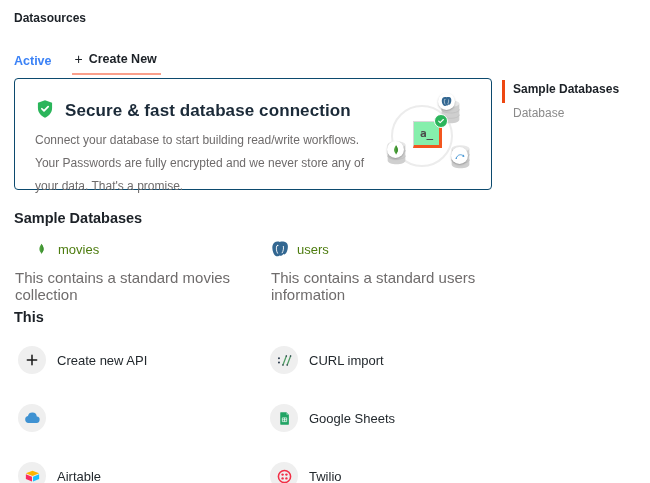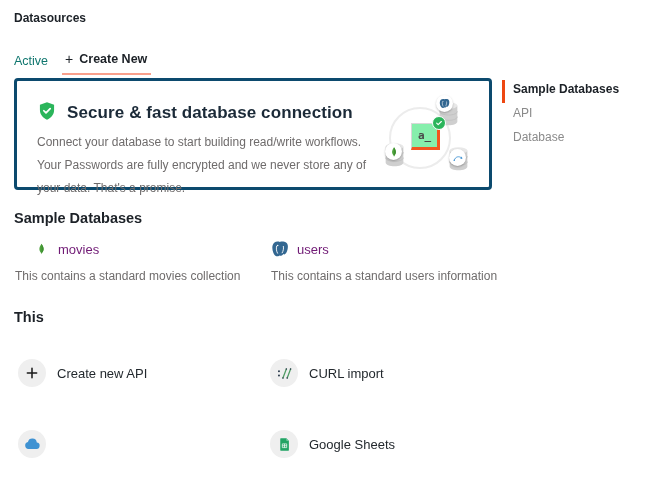--- a/index.html
+++ b/index.html
@@ -6,26 +6,26 @@
   html,body { background:#fff; }
   .app {
     position:relative; width:650px; height:483px; background:#fff;
     font-family:"Liberation Sans", sans-serif; overflow:hidden; color:#1b1f23;
   }
   .page-title { position:absolute; left:14px; top:11px; font-size:12px; font-weight:600; color:#1c2127; }
 
   
   .tab-bar { position:absolute; left:14px; top:52px; display:flex; align-items:flex-end; }
   .tab { font-size:12.5px; padding-bottom:7px; cursor:pointer; }
-  .tab-inactive { color:#0f766e; margin-right:14px; }
+  .tab-inactive { color:#3b82f6; margin-right:20px;font-weight:bold; }
   .tab-active { color:#1c2127; font-weight:600; padding-left:3px; padding-right:4px; border-bottom:2px solid #f9a08c; display:flex; gap:6px; align-items:center; }
   .plus-glyph { font-weight:500; font-size:14px; line-height:10px; }
 
   
-  .hero-card { position:absolute; left:14px; top:78px; width:478px; height:112px; border:3px solid #0c4a6e; border-radius:4px; background:#fff; }
+  .hero-card { position:absolute; left:14px; top:78px; width:478px; height:112px; border:1px solid #0c4a6e; border-radius:4px; background:#fff; }
   .hero-title-row { position:absolute; left:20px; top:20px; display:flex; align-items:center; gap:10px; }
   .hero-title { font-size:17px; font-weight:700; color:#1b2a38; letter-spacing:.1px; }
   .hero-desc { position:absolute; left:20px; top:50px; width:330px; font-size:12px; line-height:23px; color:#6e6b6b; }
 
   
   .illus { position:absolute; right:6px; top:14px; width:100px; height:84px; }
   .illus-ring { position:absolute; left:6px; top:12px; width:62px; height:62px; border:2px solid #ececec; border-radius:50%; }
   .cyl { position:absolute; width:23px; height:27px; }
   .cyl-top { left:54px; top:5px; }
   .cyl-left { left:0px; top:46px; }
@@ -51,26 +51,26 @@
   .h-sample { top:210px; }
   .h-apis { top:309px; }
 
   
   .db-item { position:absolute; width:252px; cursor:pointer; }
   .db-item-1 { left:15px; top:238px; }
   .db-item-2 { left:271px; top:238px; }
   .db-row { display:flex; align-items:center; height:22px; }
   .db-row-1 { padding-left:17px; }
   .db-icon { width:18px; display:flex; justify-content:center; }
-  .db-name { margin-left:8px; font-size:13px; font-weight:500; color:#701a75; }
-  .db-desc { margin-top:9px; font-size:12px; color:#6f6c6c; }
+  .db-name { margin-left:8px; font-size:13px; font-weight:500; color:#4d7c0f; }
+  .db-desc { margin-top:9px; font-size:15px; color:#6f6c6c; }
 
   
   .plugin-grid { position:absolute; left:18px; top:346px; display:grid; grid-template-columns:252px 252px; row-gap:30px; }
-  .plugin-item { display:flex; align-items:center; height:28px; cursor:pointer;margin-top:13px; }
+  .plugin-item { display:flex; align-items:center; height:28px; cursor:pointer; }
   .plugin-circle { width:28px; height:28px; border-radius:50%; background:#efefef; display:flex; align-items:center; justify-content:center; flex:none; }
   .plugin-label { margin-left:11px; font-size:13px; font-weight:500; color:#23292e; }
 </style>
 </head>
 <body>
 
 <div class="app">
 
   <div class="page-title">Datasources</div>
 
@@ -139,21 +139,20 @@
         <svg width="8" height="8" viewBox="0 0 24 24">
           <path d="M5 12.5l4.5 4.5L19 7.5" stroke="#fff" stroke-width="3.4" fill="none" stroke-linecap="round" stroke-linejoin="round"></path>
         </svg>
       </div>
     </div>
   </div>
 
   <div class="nav-indicator"></div>
   <div class="right-nav">
     <div class="right-nav-item active">Sample Databases</div>
-    <div class="right-nav-item">API</div>
     <div class="right-nav-item">Database</div>
   </div>
 
   <div class="section-heading h-sample">Sample Databases</div>
 
   <div class="db-item db-item-1">
     <div class="db-row db-row-1">
       <span class="db-icon">
         <svg width="11" height="20" viewBox="0 0 24 26">
           <path fill="#4da33c" d="M12 1.8c-2.9 4.2-4.6 8-4.6 11.4 0 3.7 1.9 6.8 3.9 8.6l.7 2.4.7-2.4c2-1.8 3.9-4.9 3.9-8.6 0-3.4-1.7-7.2-4.6-11.4z"></path>

